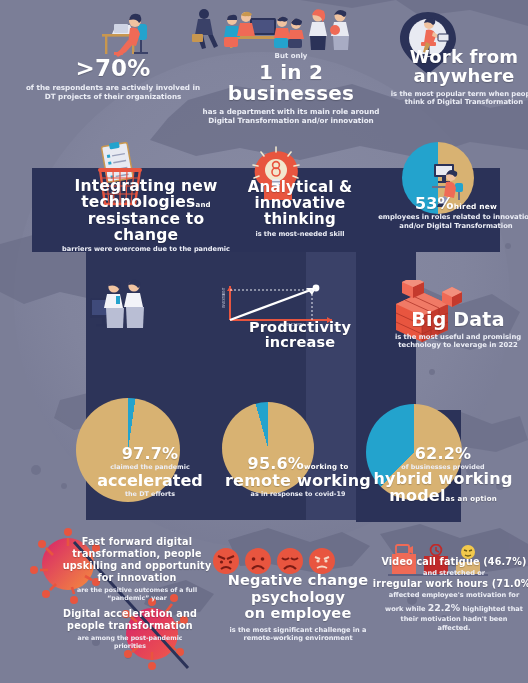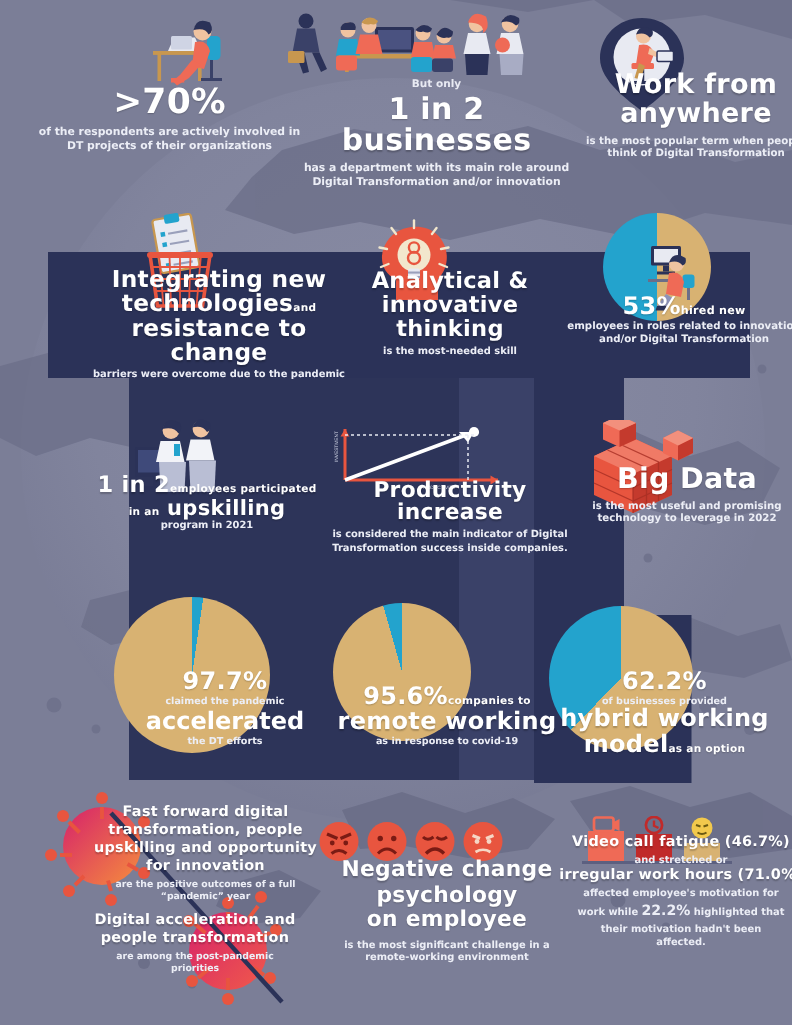--- a/index.html
+++ b/index.html
@@ -400,30 +400,20 @@
       <rect x="30" y="18" width="4" height="8" fill="#23a3cd"></rect>
     </g>
     <g>
       <circle cx="48" cy="8" r="5.6" fill="#f0c3a0"></circle>
       <path d="M42,7 q4,-9 12,-3 q1,5 -2,6 q-3,-5 -10,-3z" fill="#2b3258"></path>
       <path d="M41,15 l13,0 l3,14 l-19,0z" fill="#f2f3f8"></path>
       <path d="M40,29 l18,0 l-1,21 l-16,0z" fill="#b9bed4"></path>
     </g>
   </svg>
 
-  <div class="block" id="r3c1">
-    <div class="big">
-      <span>1 in 2</span><span class="inline-sm">employees participated</span>
-    </div>
-    <div class="big" style="font-size:14px">
-      <span class="inline-sm">in an</span>
-      <span>upskilling</span>
-    </div>
-    <div class="sub">program in 2021</div>
-  </div>
 
   <svg style="position:absolute;left:212px;top:282px;" width="130" height="44" viewBox="0 0 130 44">
     <g stroke="#e8553f" stroke-width="2" fill="none">
       <path d="M18,38 L18,4"></path>
       <path d="M18,38 L120,38"></path>
     </g>
     <path d="M18,4 l-3,5 l6,0 z" fill="#e8553f"></path>
     <path d="M120,38 l-5,-3 l0,6 z" fill="#e8553f"></path>
     <path d="M18,38 L104,6" stroke="#ffffff" stroke-width="2.4" fill="none"></path>
     <path d="M104,6 l-10,0 l6,7 z" fill="#ffffff"></path>
@@ -431,21 +421,20 @@
     <g stroke="#e8eaf2" stroke-width="1" stroke-dasharray="2,2" fill="none">
       <path d="M18,8 L104,8"></path>
       <path d="M100,8 L100,38"></path>
     </g>
     <text x="13" y="26" fill="#d5d9e8" font-size="3.2" font-family="sans-serif" transform="rotate(-90 13 26)">INVESTMENT</text>
     <text x="68" y="44" fill="#d5d9e8" font-size="3.2" font-family="sans-serif">PRODUCTIVITY</text>
   </svg>
 
   <div class="block" id="r3c2">
     <div class="big">Productivity increase</div>
-    <div class="sub">is considered the main indicator of Digital Transformation success inside companies.</div>
   </div>
 
   <svg style="position:absolute;left:382px;top:280px;" width="84" height="66" viewBox="0 0 84 66">
     <g>
       <path d="M14,24 L40,12 L66,24 L66,50 L40,62 L14,50 Z" fill="#e8553f"></path>
       <path d="M40,26 L66,24 L66,50 L40,62 Z" fill="#c43a2d"></path>
       <path d="M14,24 L40,12 L66,24 L40,36 Z" fill="#f07a66"></path>
       <g stroke="#a82f24" stroke-width="0.9" fill="none" opacity="0.8">
         <path d="M23,20 L49,32 L49,58"></path>
           <path d="M31,16 L57,28 L57,54"></path>
@@ -479,21 +468,21 @@
     <div class="sub">claimed the pandemic</div>
     <div class="mid">accelerated</div>
     <div class="sub">the DT efforts</div>
   </div>
 
   <div class="pieWrap" id="p2">
     <div class="pie" style="background:conic-gradient(from -15.8deg, #23a3cd 0deg 15.8deg, #d8b272 15.8deg 360deg);"></div>
   </div>
   <div class="block" id="r4c2">
     <div class="big">
-      <span>95.6%</span><span class="inline-sm">companies to</span>
+      <span>95.6%</span><span class="inline-sm">working to</span>
     </div>
     <div class="big">remote working</div>
     <div class="sub">as in response to covid-19</div>
   </div>
 
   <div class="pieWrap" id="p3">
     <div class="pie" style="background:conic-gradient(#d8b272 0deg 223.9deg, #23a3cd 223.9deg 360deg);"></div>
   </div>
   <div class="block" id="r4c3">
     <div class="big">62.2%</div>

